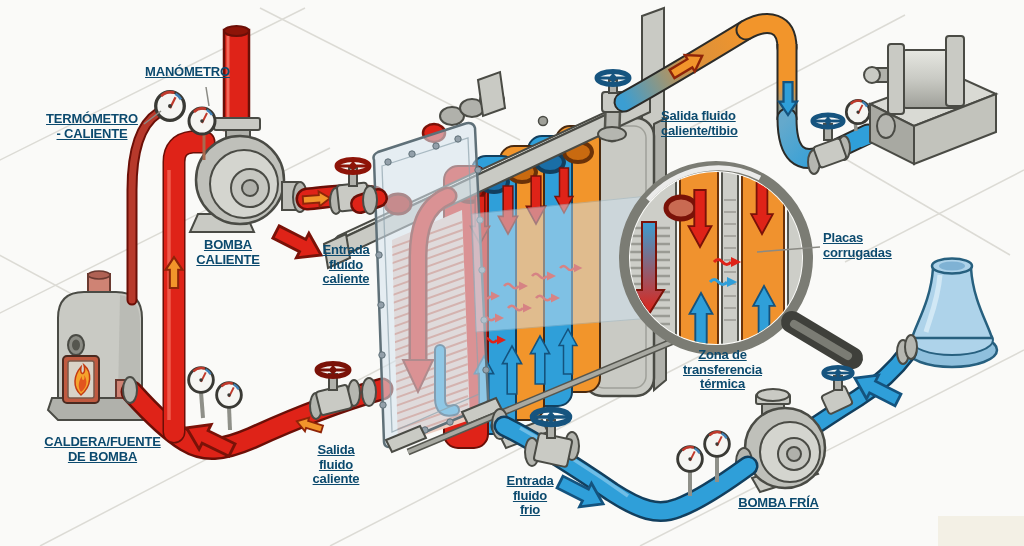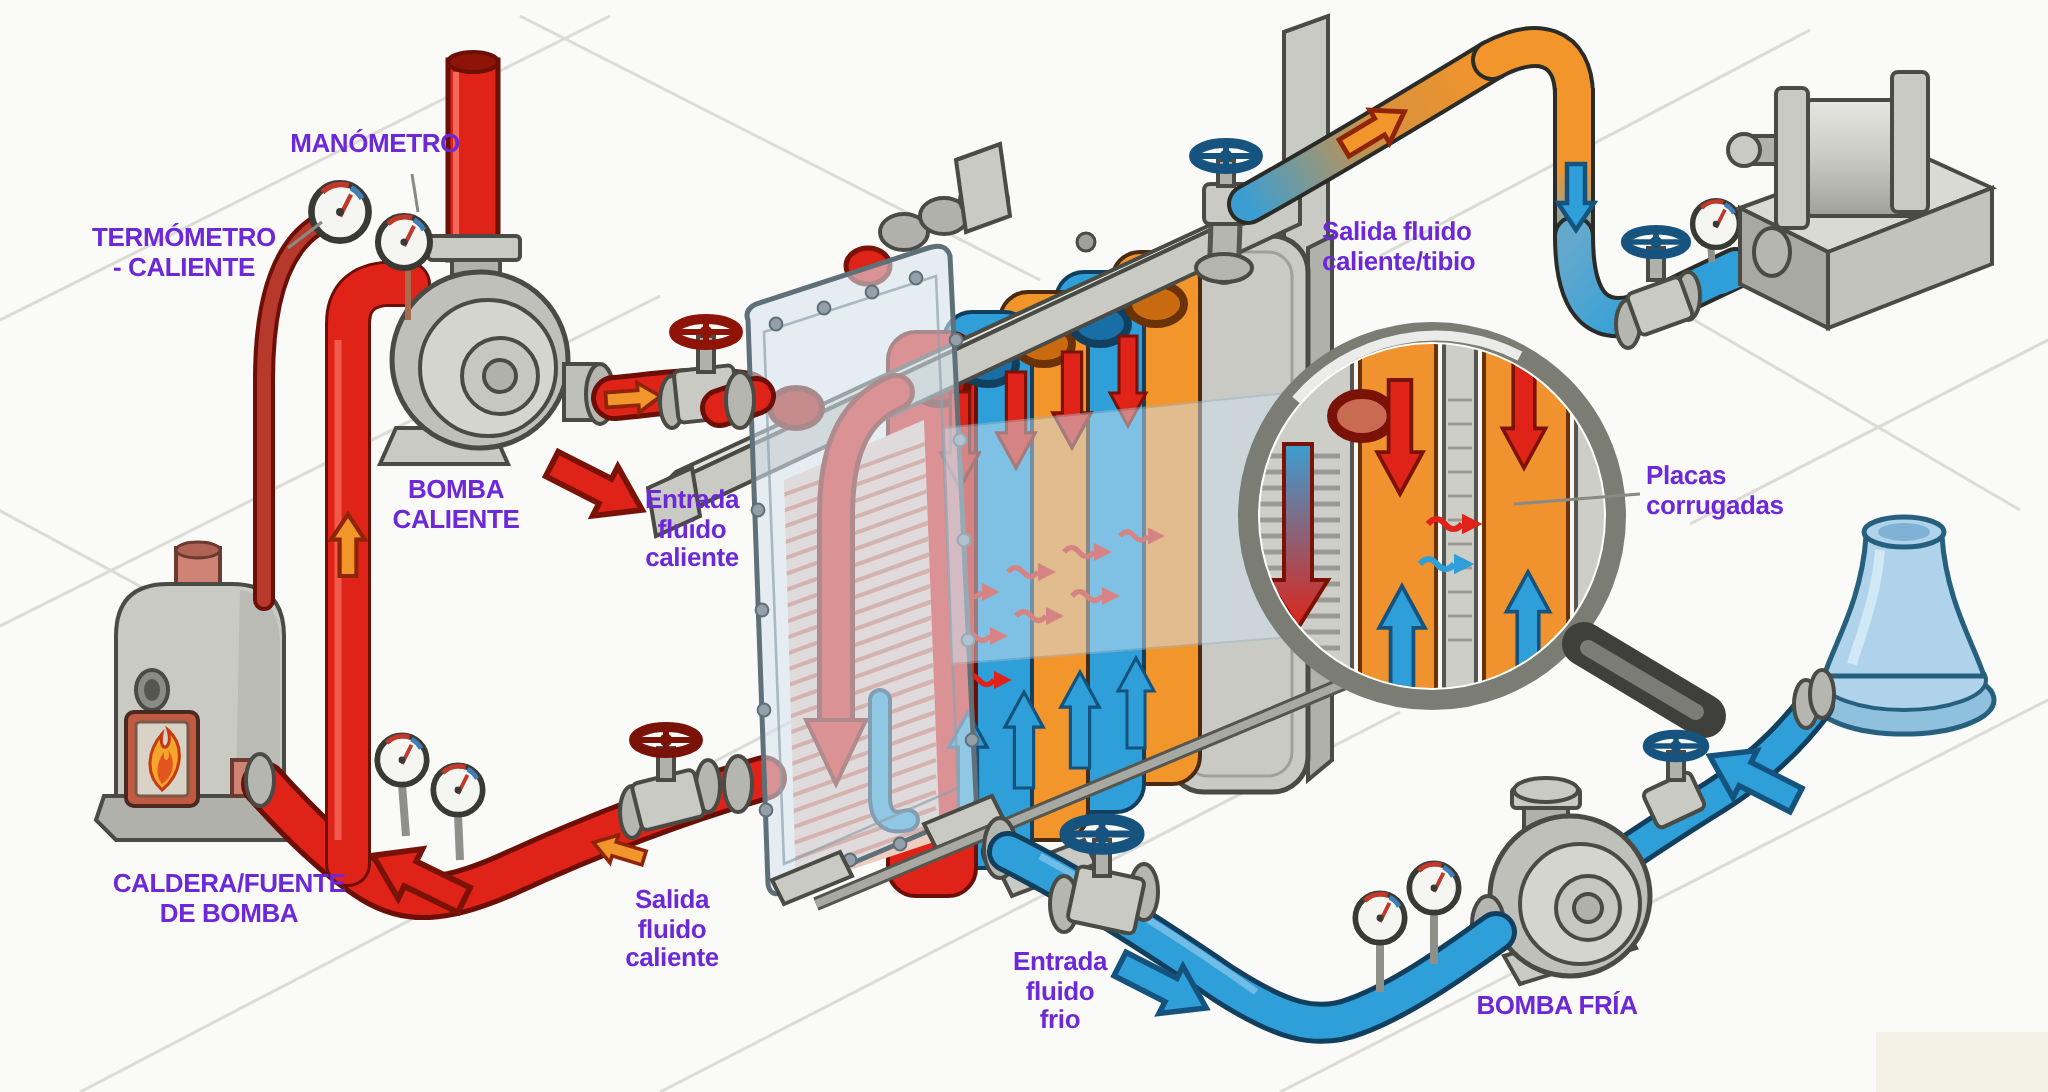--- a/index.html
+++ b/index.html
@@ -1,20 +1,20 @@
 <!DOCTYPE html>
 <html><head>
 <meta charset="utf-8">
 <style>
   html,body{margin:0;padding:0;background:#e8e8e4;}
   #stage{position:relative;width:1024px;height:546px;background:#fafaf8;overflow:hidden;
          font-family:"Liberation Sans",sans-serif;}
   svg{position:absolute;inset:0;}
-  .lbl{position:absolute;font:700 13px/1.12 "Liberation Sans",sans-serif;color:#6d28d9;
-       text-align:center;letter-spacing:-0.2px;}
+  .lbl{position:absolute;font:700 13px/1.12 "Liberation Sans",sans-serif;color:#0c4a6e;
+       text-align:center;letter-spacing:-0.2px;text-decoration:underline;}
   .lbl.left{text-align:left;}
   .lbl span{display:block;}
   
   .po{fill:none;stroke:#6b0f07;stroke-width:23;stroke-linecap:round;}
   .pr{fill:none;stroke:#df2318;stroke-width:18;stroke-linecap:round;}
   .pbo{fill:none;stroke:#123f5e;stroke-width:21;stroke-linecap:round;}
   .pb{fill:none;stroke:#2f9fd9;stroke-width:16;stroke-linecap:round;}
   .steel{fill:#c9cac4;stroke:#4a4b45;stroke-width:2;}
   .steeld{fill:#b0b1ab;stroke:#4a4b45;stroke-width:2;}
   .flange{fill:#b5b6b0;stroke:#4a4b45;stroke-width:2;}
@@ -444,21 +444,26 @@
       <span>caliente</span>
 </div>
 <div class="lbl left" style="left:661px;top:109px;width:130px">
   <span>Salida fluido</span>
       <span>caliente/tibio</span>
 </div>
 <div class="lbl left" style="left:823px;top:231px;width:110px">
   <span>Placas</span>
       <span>corrugadas</span>
 </div>
-<div class="lbl" style="left:52px;top:435px;width:125px">
+<div class="lbl" style="left:650px;top:348px;width:145px">
+  <span>Zona de</span>
+      <span>transferencia</span>
+      <span>térmica</span>
+</div>
+<div class="lbl" style="left:40px;top:435px;width:125px">
   <span>CALDERA/FUENTE</span>
       <span>DE BOMBA</span>
 </div>
 <div class="lbl" style="left:288px;top:443px;width:96px">
   <span>Salida</span>
       <span>fluido</span>
       <span>caliente</span>
 </div>
 <div class="lbl" style="left:482px;top:474px;width:96px">
   <span>Entrada</span>

